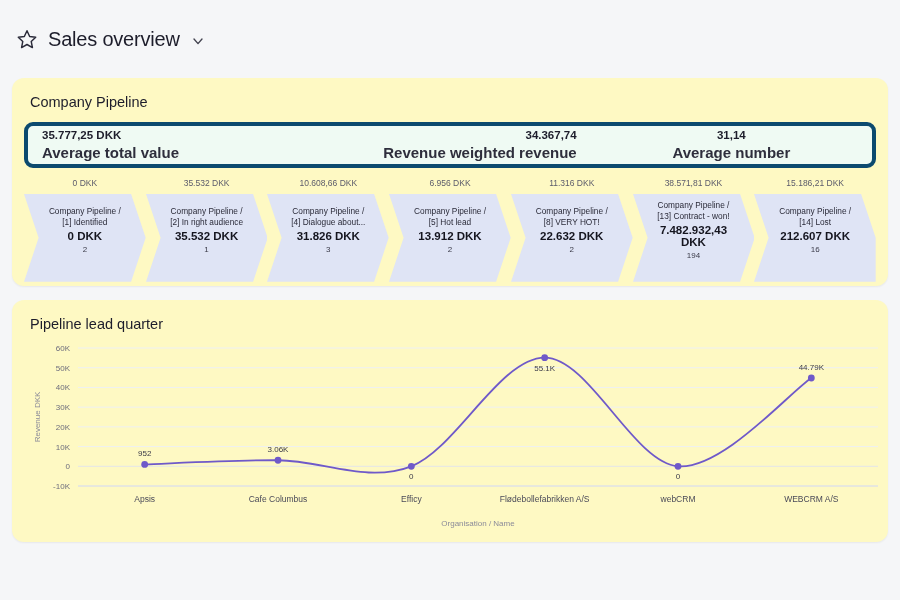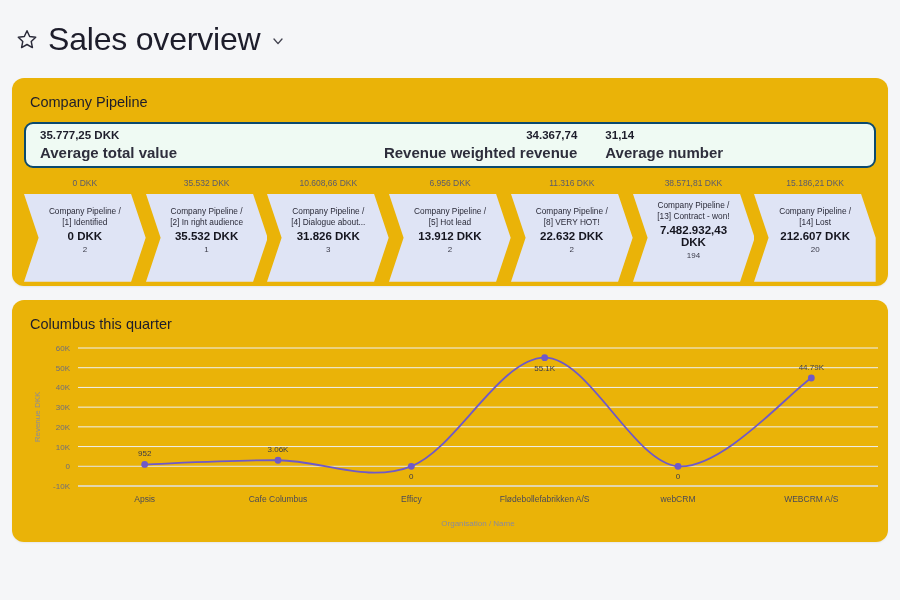--- a/index.html
+++ b/index.html
@@ -15,55 +15,55 @@
   
   .page-header {
     height: 78px;
     display: flex;
     align-items: center;
     padding: 0 16px;
     gap: 10px;
   }
   .star-icon { width: 22px; height: 22px; color: #2b2b3a; flex: 0 0 auto; }
   .page-title {
-    font-size: 32px;
+    font-size: 20px;
     font-weight: 500;
     letter-spacing: -0.2px;
     color: #1d1d2b;
     text-align: center;
   }
   .chev-down { width: 16px; height: 16px; color: #42424f; margin-top: 4px; }
 
   
   .card {
-    background: #eab308;
+    background: #fef9c3;
     border-radius: 12px;
     margin: 0 12px 14px 12px;
     box-shadow: 0 1px 2px rgba(20,20,40,.06);
   }
   .card-title {
     font-size: 14.5px;
     font-weight: 500;
     color: #1d1d2b;
     padding: 16px 18px 0 18px;
   }
 
   
   .summary {
     margin: 12px 12px 0 12px;
     background: #effaf3;
-    border: 2px solid #0c4a6e;
+    border: 4px solid #0c4a6e;
     border-radius: 9px;
     height: 46px;
     display: flex;
     align-items: center;
   }
   .summary-item { flex: 1 1 0; padding: 0 14px; }
   .summary-item.center { text-align: right; }
-  .summary-item.right { text-align: left; }
+  .summary-item.right { text-align: center; }
   .summary-value {
     font-size: 11.5px;
     font-weight: 700;
     color: #1d1d2b;
     line-height: 1.3;
   }
   .summary-label {
     font-size: 15px;
     font-weight: 700;
     color: #2e2e3c;
@@ -252,29 +252,29 @@
           </div>
         </div>
         <div class="stage">
           <svg class="bg" viewBox="0 0 100 72" preserveAspectRatio="none">
             <path d="M0,0 L88,0 L100,36 L100,72 L0,72 L12,36 Z" fill="#dfe4f5"></path>
           </svg>
           <div class="txt">
             <div class="stage-name">Company Pipeline /
 [14] Lost</div>
             <div class="stage-value">212.607 DKK</div>
-            <div class="stage-count">20</div>
+            <div class="stage-count">16</div>
           </div>
         </div>
       </div>
     </div>
   </div>
 
   <div class="card">
-    <div class="card-title">Columbus this quarter</div>
+    <div class="card-title">Pipeline lead quarter</div>
     <div class="chart-area">
       <svg class="chart-svg" id="chart" width="860" height="190" viewBox="0 0 860 190">
           <line x1="52" x2="852" y1="8" y2="8" class="grid-line"></line>
           <text x="44" y="11" text-anchor="end" class="tick-label">60K</text>
           <line x1="52" x2="852" y1="27.714285714285715" y2="27.714285714285715" class="grid-line"></line>
           <text x="44" y="30.714285714285715" text-anchor="end" class="tick-label">50K</text>
           <line x1="52" x2="852" y1="47.42857142857143" y2="47.42857142857143" class="grid-line"></line>
           <text x="44" y="50.42857142857143" text-anchor="end" class="tick-label">40K</text>
           <line x1="52" x2="852" y1="67.14285714285714" y2="67.14285714285714" class="grid-line"></line>
           <text x="44" y="70.14285714285714" text-anchor="end" class="tick-label">30K</text>

